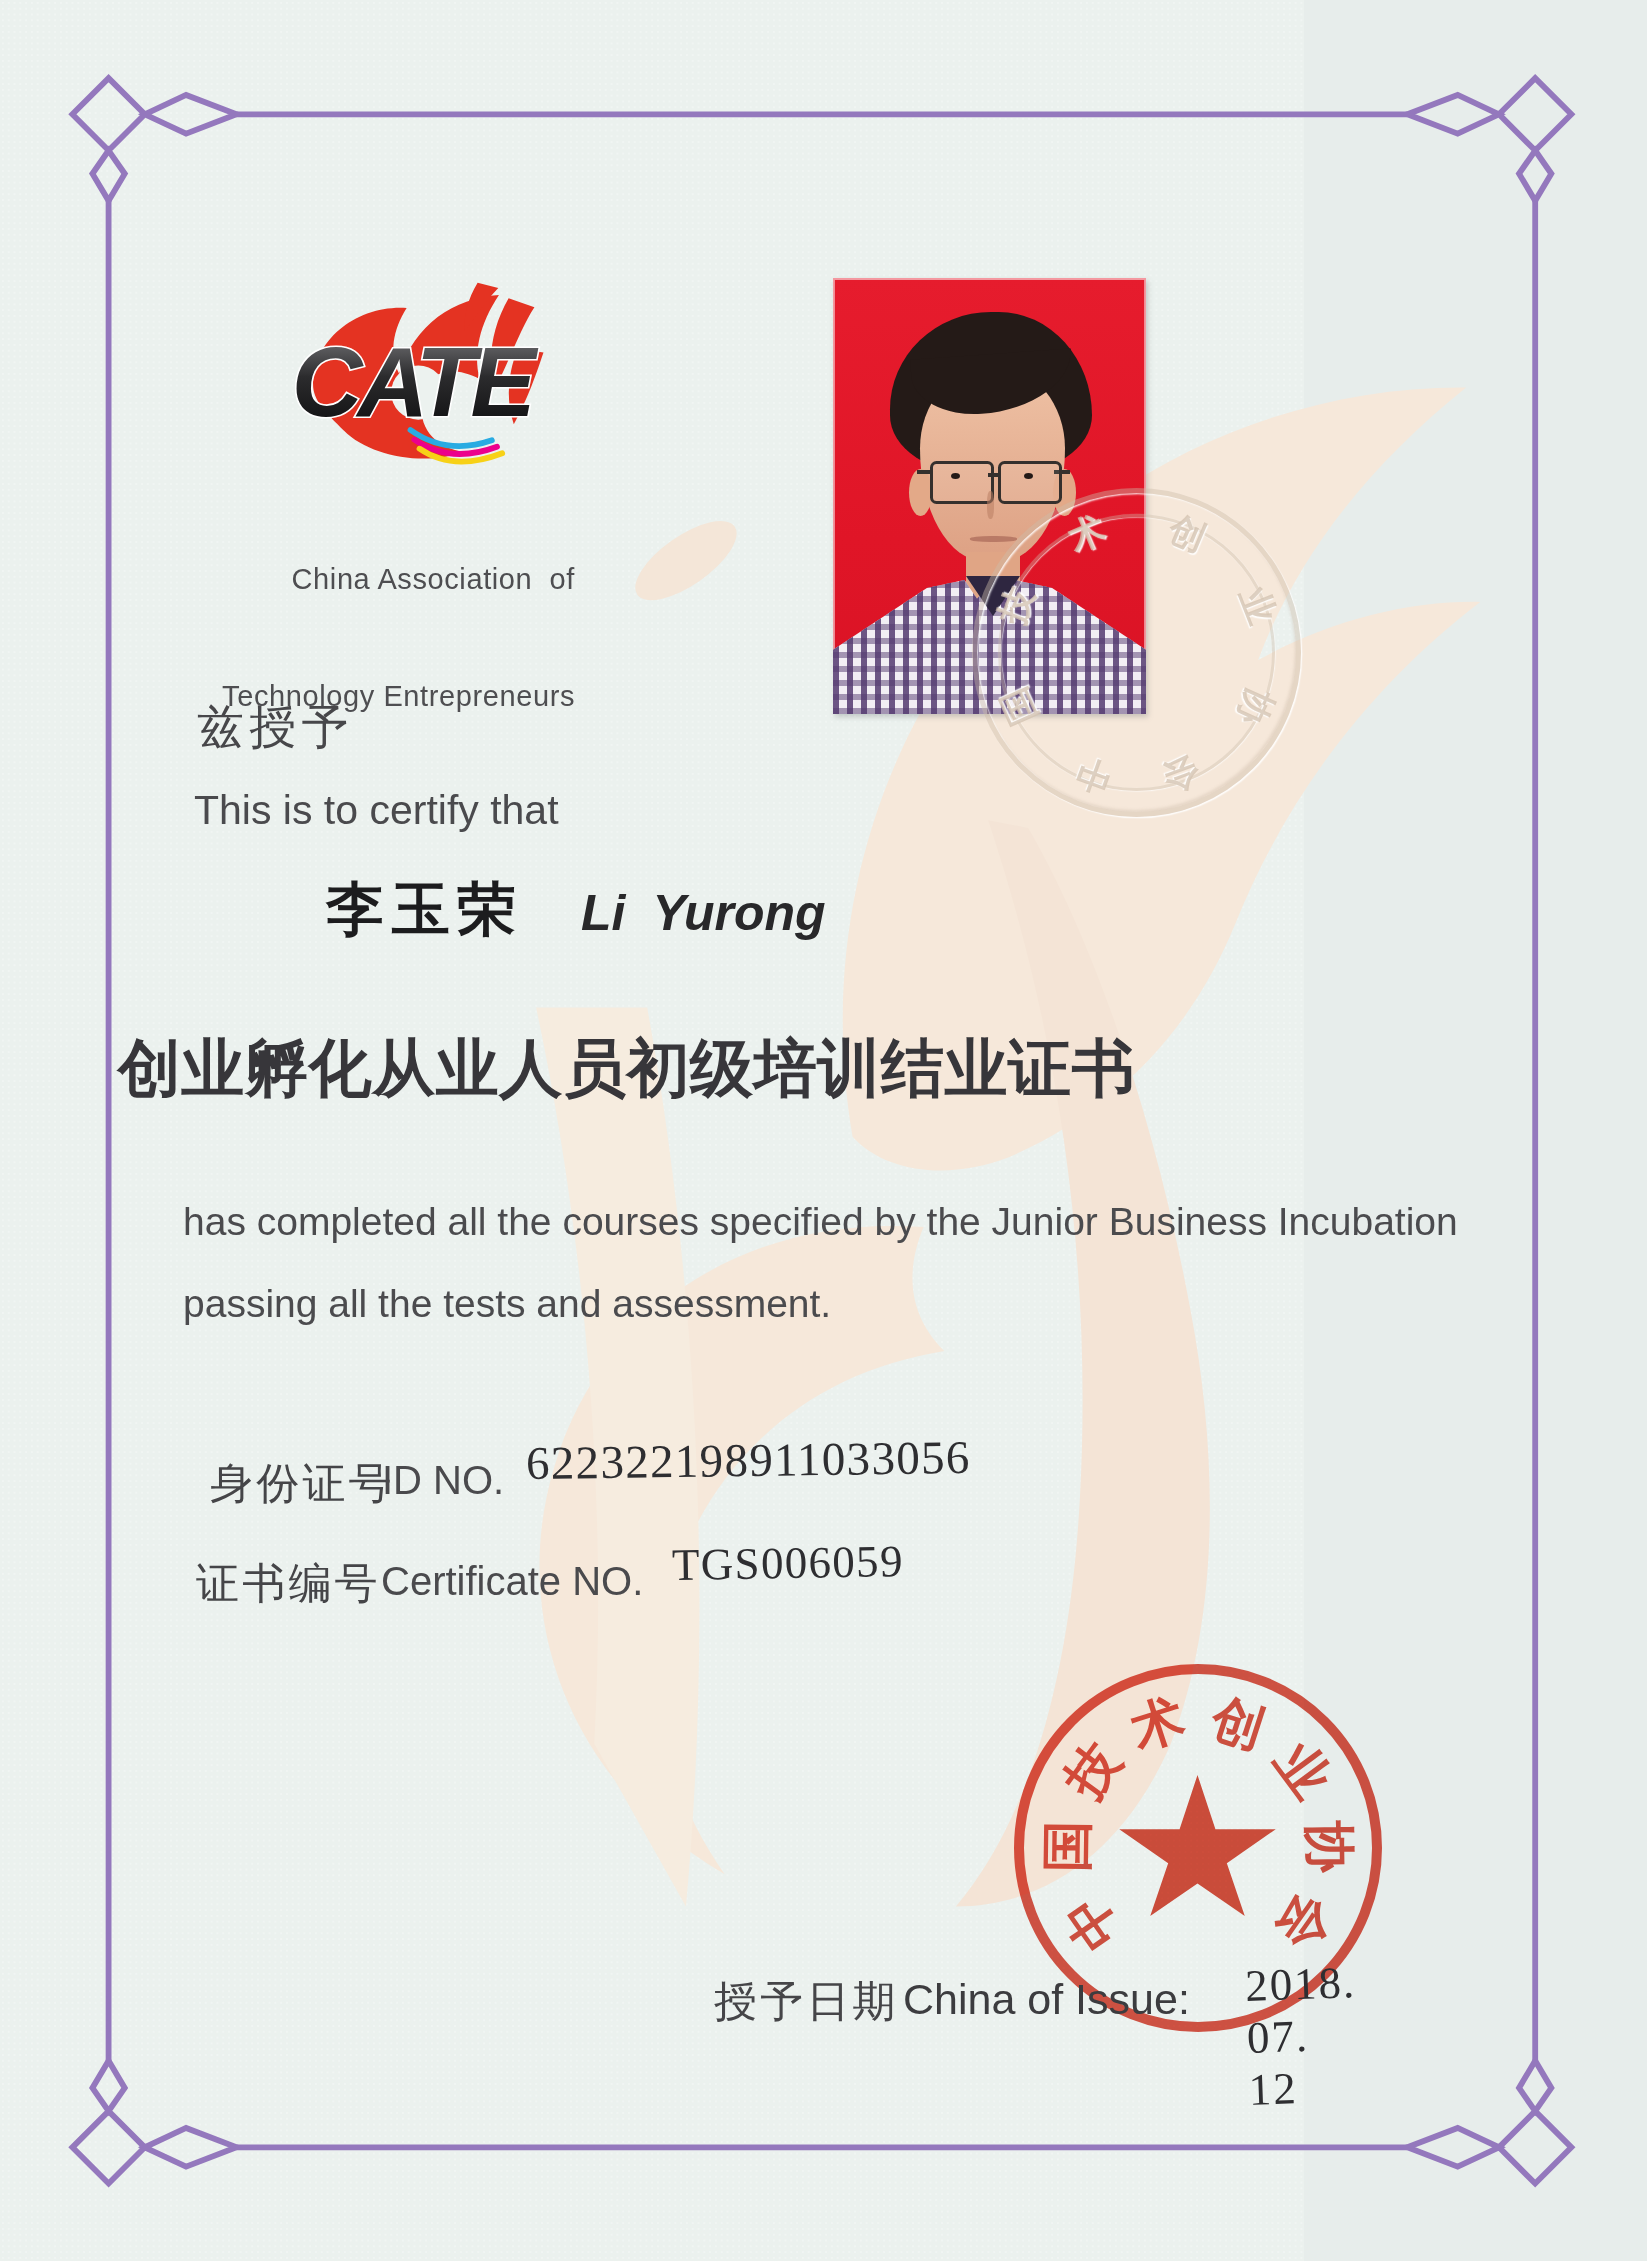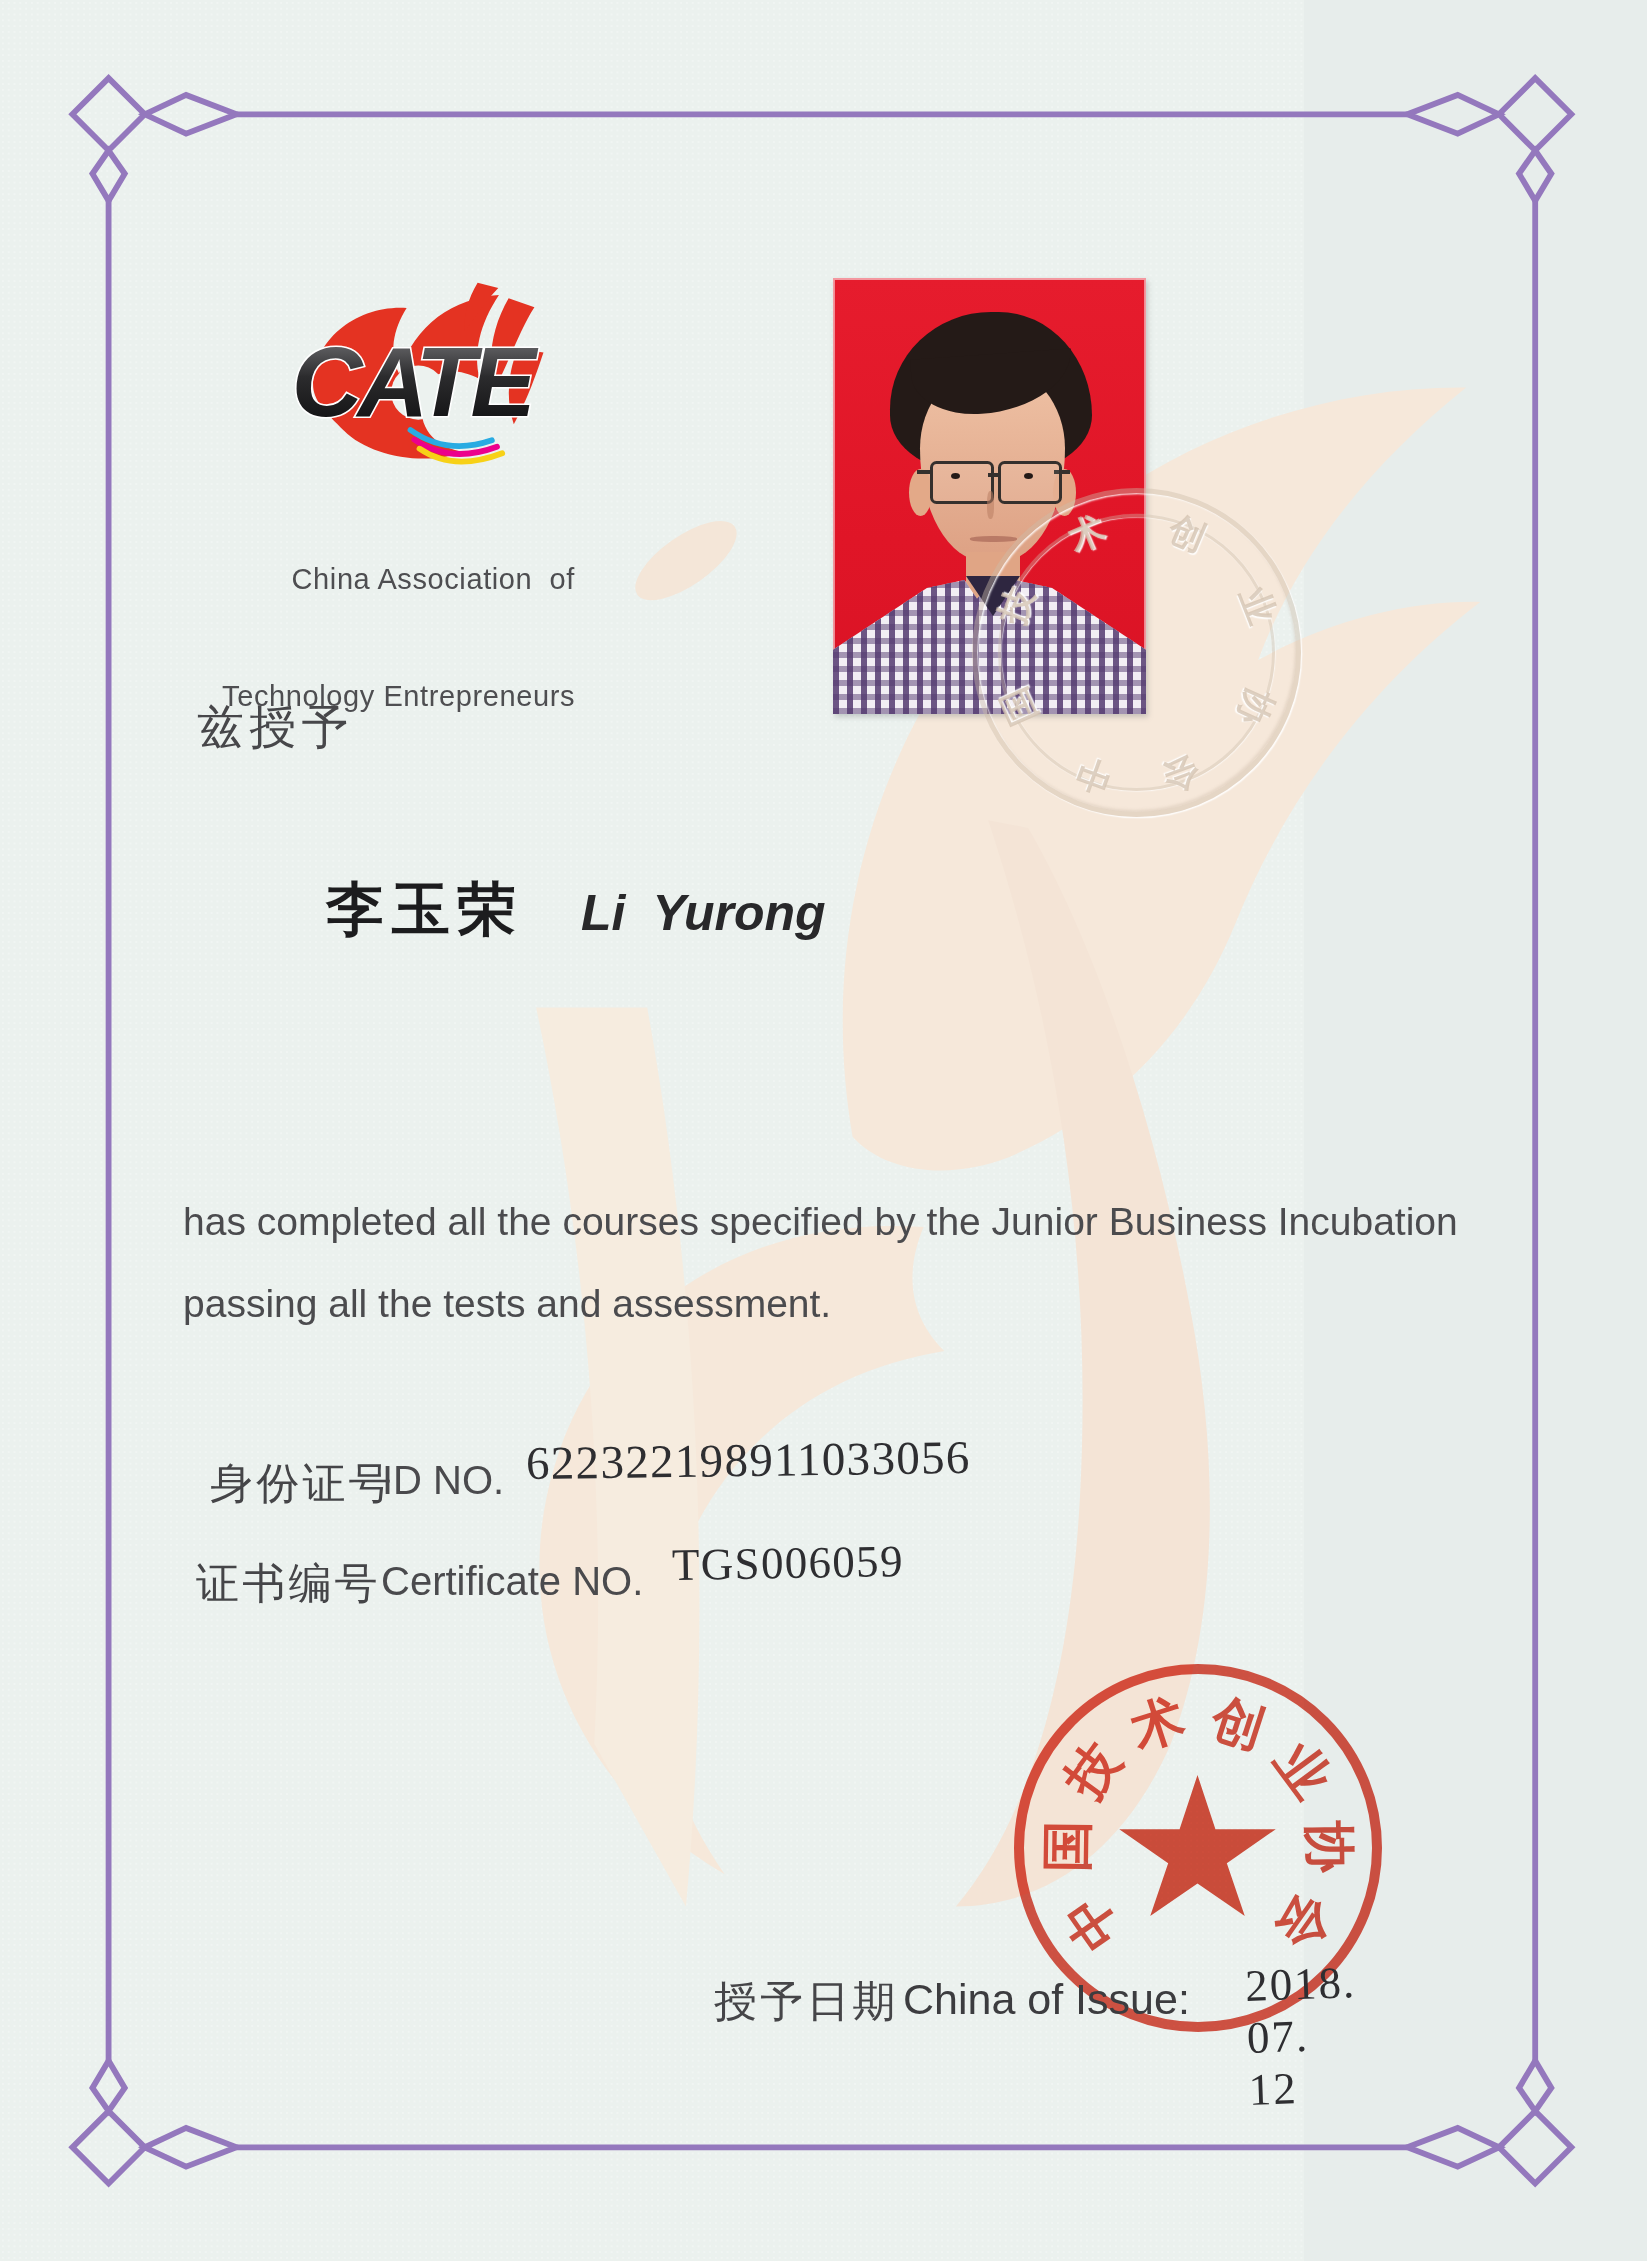--- a/index.html
+++ b/index.html
@@ -188,24 +188,26 @@
       <span class="emb-char" style="transform: translate(-50%, -50%) rotate(-114.286deg) translateY(-129px);">国</span>
       <span class="emb-char" style="transform: translate(-50%, -50%) rotate(-68.5714deg) translateY(-129px);">技</span>
       <span class="emb-char" style="transform: translate(-50%, -50%) rotate(-22.8571deg) translateY(-129px);">术</span>
       <span class="emb-char" style="transform: translate(-50%, -50%) rotate(22.8571deg) translateY(-129px);">创</span>
       <span class="emb-char" style="transform: translate(-50%, -50%) rotate(68.5714deg) translateY(-129px);">业</span>
       <span class="emb-char" style="transform: translate(-50%, -50%) rotate(114.286deg) translateY(-129px);">协</span>
       <span class="emb-char" style="transform: translate(-50%, -50%) rotate(160deg) translateY(-129px);">会</span>
     </div>
 
   <div class="abs zh-serif intro-zh">兹授予</div>
+  <div class="abs intro-en">This is to certify that</div>
 
   <div class="abs name-zh">李玉荣</div>
   <div class="abs name-en">Li Yurong</div>
 
+  <div class="abs zh-serif title-zh">创业孵化从业人员初级培训结业证书</div>
 
   <div class="abs body-text">
     <div>has completed all the courses specified by the Junior Business Incubation</div>
     <div>passing all the tests and assessment.</div>
   </div>
 
   <div class="abs zh-serif row-zh" style="left:196px;top:1455px;margin-left:14px;">身份证号</div>
   <div class="abs row-en" style="left:382px;top:1458px;">ID NO.</div>
   <div class="abs row-val" style="left:526px;top:1433px;font-size:47px;transform:rotate(-0.8deg);letter-spacing:1.3px;">622322198911033056</div>
 

